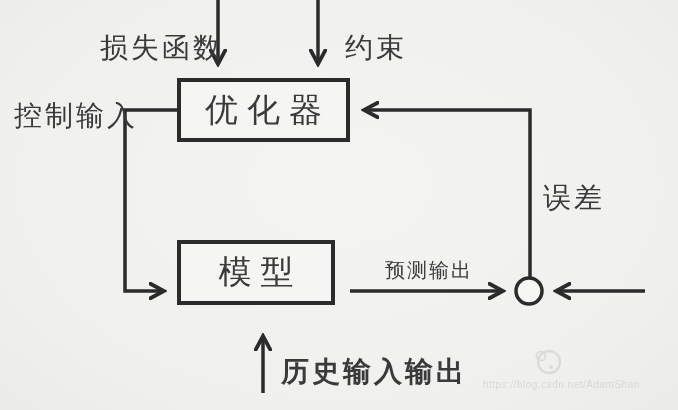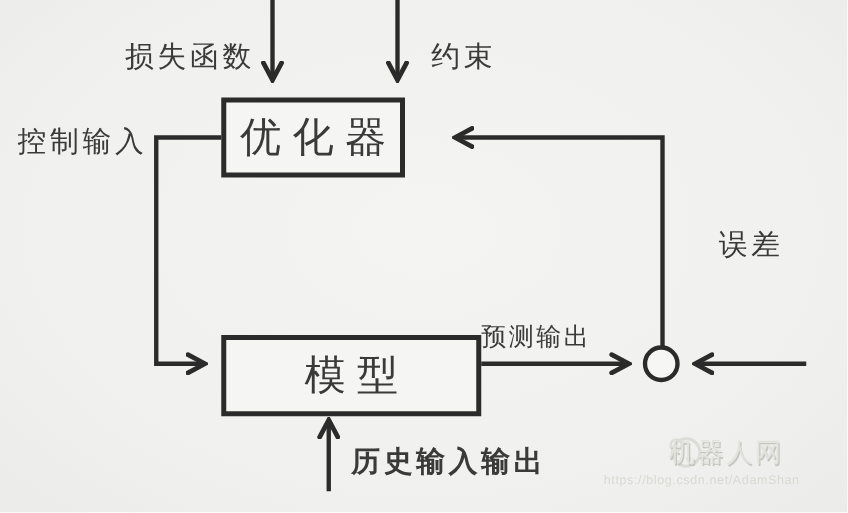--- a/index.html
+++ b/index.html
@@ -27,35 +27,35 @@
     background: #f5f5f3;
     display: flex;
     align-items: center;
     justify-content: center;
     color: #3a3a3a;
     font-size: 33px;
     letter-spacing: 9px;
     text-indent: 9px;
     font-weight: 400;
   }
-  .box.optimizer { left: 177px; top: 78px;  width: 147px; height: 64px; }
-  .box.model     { left: 177px; top: 268px; width: 208px; height: 65px; }
+  .box.optimizer { left: 177px; top: 78px;  width: 173px; height: 64px; }
+  .box.model     { left: 177px; top: 240px; width: 158px; height: 65px; }
   .lbl {
     position: absolute;
     color: #3a3a3a;
-    font-size: 23px;
+    font-size: 28px;
     letter-spacing: 3px;
     white-space: nowrap;
     line-height: 1;
   }
   .lbl.loss       { left: 100px; top: 34px; }
   .lbl.constraint { left: 345px; top: 34px; }
   .lbl.control    { left: 14px;  top: 102px; }
   .lbl.predicted  { left: 385px; top: 260px; font-size: 20px; letter-spacing: 2px; }
-  .lbl.error      { left: 543px; top: 184px; margin-left: 32px; }
+  .lbl.error      { left: 543px; top: 184px; }
   .lbl.reference  { left: 557px; top: 312px; }
   .lbl.history    { left: 281px; top: 358px; font-weight: bold; }
   .watermark {
     position: absolute;
     left: 535px; top: 348px;
     display: flex;
     align-items: center;
     gap: 6px;
     color: #e3e3de;
     text-shadow: 1px 1px 0 #c6c6c0;
@@ -113,18 +113,15 @@
     <span>模型</span>
   </div>
 
   <div class="lbl loss">损失函数</div>
   <div class="lbl constraint">约束</div>
   <div class="lbl predicted">预测输出</div>
   <div class="lbl control">控制输入</div>
   <div class="lbl error">误差</div>
   <div class="lbl history">历史输入输出</div>
 
-  <div class="watermark">
-    <span>机器人网</span>
-  </div>
   <div class="watermark-url">https://blog.csdn.net/AdamShan</div>
 
 </div>
 
 </body></html>

